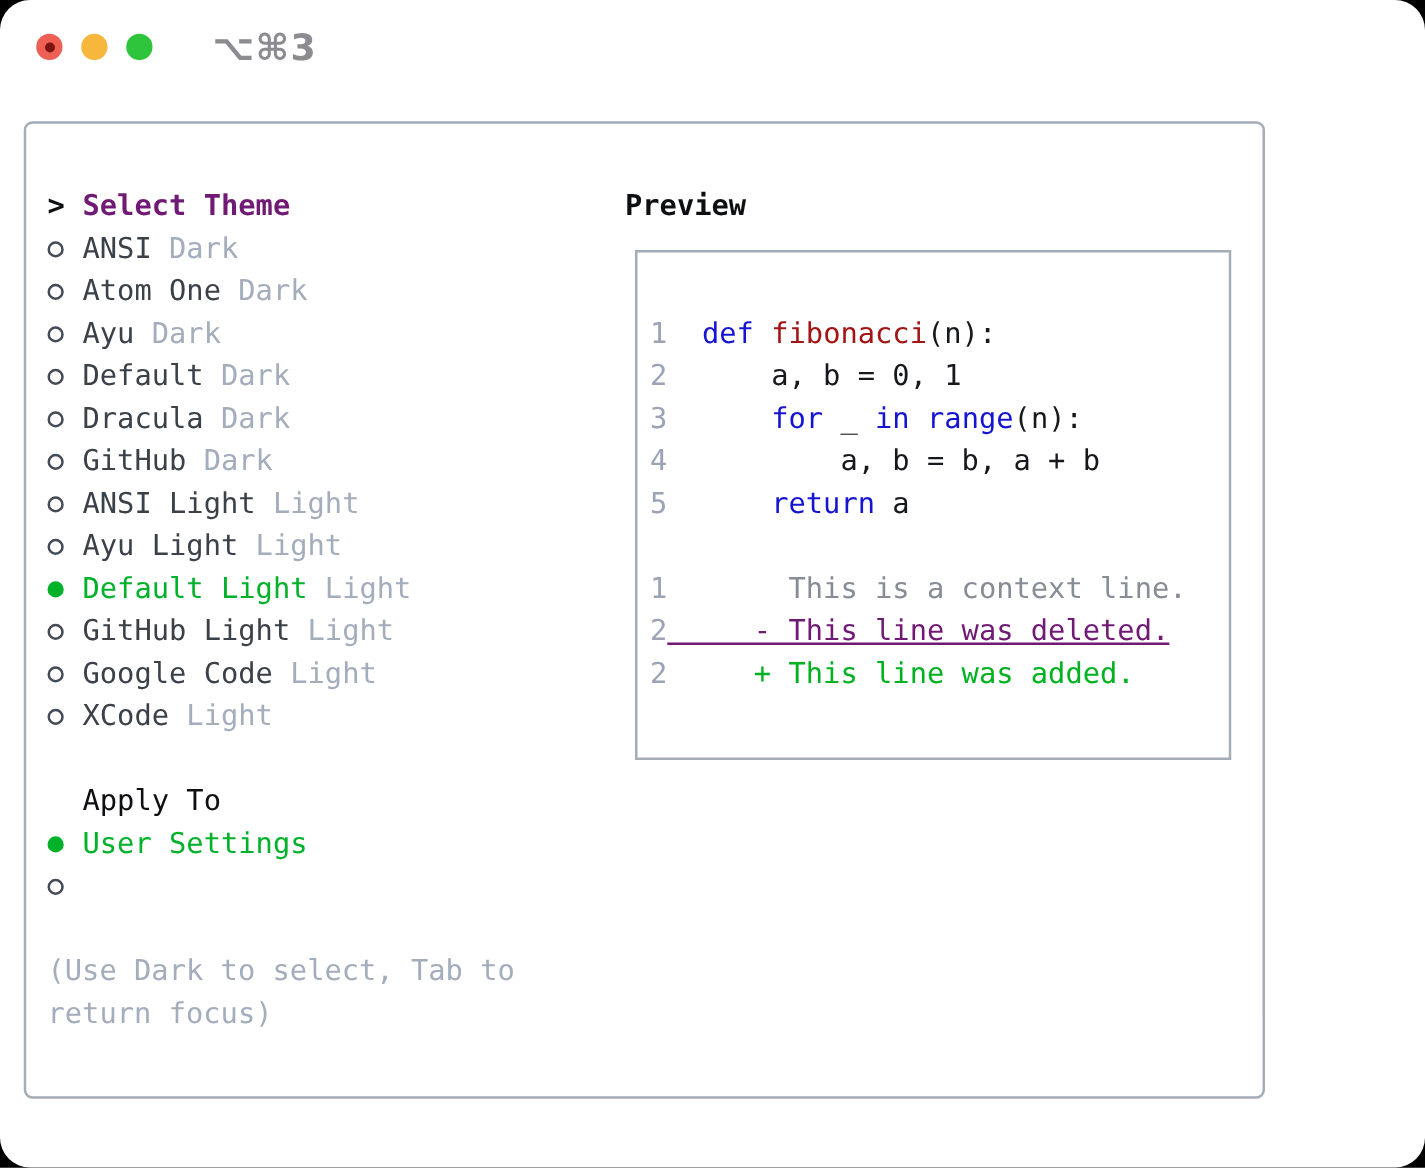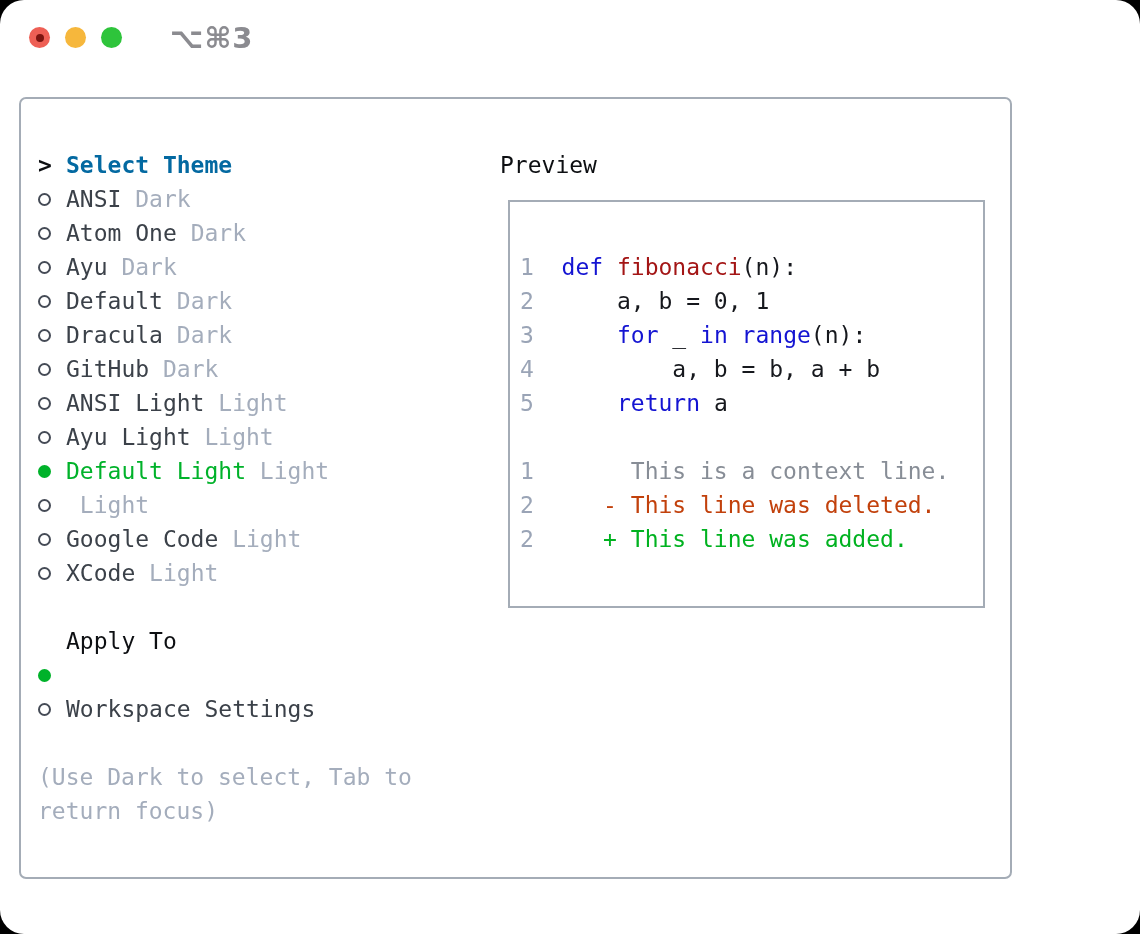--- a/index.html
+++ b/index.html
@@ -32,44 +32,44 @@
     border:2px solid #a4acb6; border-radius:7px; background:#fff;
   }
 
   
   .left-col { position:absolute; left:17px; top:49px; font-size:23px; color:#3b4149; }
   .row { height:34px; display:flex; align-items:center; white-space:pre; }
   .marker { width:28px; flex:none; display:flex; align-items:center; }
   .arrow  { font-weight:bold; color:#0d0f12; }
   .circle { width:13px; height:13px; border:2px solid #454b56; border-radius:50%; }
   .circle.on { background:#00b22a; border-color:#00b22a; }
-  .heading  { font-weight:bold; color:#0369a1; }
+  .heading  { font-weight:bold; color:#701a75; }
   .heading2 { color:#0d0f12; }
   .name.sel { color:#00b22a; }
   .tag { color:#a4adbc; margin-left:1ch;text-align:center; }
   .hint { color:#a4adbc; }
 
   
   .preview-title {
     position:absolute; left:479px; top:49px; height:34px;
     display:flex; align-items:center;
-    font-size:23px; font-weight:normal; color:#0d0f12;
+    font-size:23px; font-weight:bold; color:#0d0f12;
   }
   .preview-box {
     position:absolute; left:487px; top:101px; width:477px; height:408px;
     border:2px solid #a4acb6; background:#fff; overflow:hidden;
   }
   .code { position:absolute; left:10px; top:48px; font-size:23px; white-space:pre; }
   .code-line { height:34px; display:flex; align-items:center; white-space:pre; }
   .tok-ln  { color:#9aa4b6; }
   .tok-pl  { color:#16181d; }
   .tok-kw  { color:#1414d2; }
   .tok-fn  { color:#a31515; }
   .tok-ctx { color:#878d96; }
-  .tok-del { color:#c2410c; }
+  .tok-del { color:#701a75;text-decoration:underline; }
   .tok-add { color:#00b220; }
 </style>
 </head>
 <body>
 
 <div class="window">
 
   <div class="traffic-lights">
     <span class="tl red">
         <span class="tl-dot"></span>
@@ -84,27 +84,27 @@
         <div class="row header-row"><span class="marker"><span class="arrow">&gt;</span></span><span class="heading">Select Theme</span></div>
         <div class="row theme-row"><span class="marker"><span class="circle"></span></span><span class="name">ANSI</span><span class="tag">Dark</span></div>
         <div class="row theme-row"><span class="marker"><span class="circle"></span></span><span class="name">Atom One</span><span class="tag">Dark</span></div>
         <div class="row theme-row"><span class="marker"><span class="circle"></span></span><span class="name">Ayu</span><span class="tag">Dark</span></div>
         <div class="row theme-row"><span class="marker"><span class="circle"></span></span><span class="name">Default</span><span class="tag">Dark</span></div>
         <div class="row theme-row"><span class="marker"><span class="circle"></span></span><span class="name">Dracula</span><span class="tag">Dark</span></div>
         <div class="row theme-row"><span class="marker"><span class="circle"></span></span><span class="name">GitHub</span><span class="tag">Dark</span></div>
         <div class="row theme-row"><span class="marker"><span class="circle"></span></span><span class="name">ANSI Light</span><span class="tag">Light</span></div>
         <div class="row theme-row"><span class="marker"><span class="circle"></span></span><span class="name">Ayu Light</span><span class="tag">Light</span></div>
         <div class="row theme-row"><span class="marker"><span class="circle on"></span></span><span class="name sel">Default Light</span><span class="tag">Light</span></div>
-        <div class="row theme-row"><span class="marker"><span class="circle"></span></span><span class="tag">Light</span></div>
+        <div class="row theme-row"><span class="marker"><span class="circle"></span></span><span class="name">GitHub Light</span><span class="tag">Light</span></div>
         <div class="row theme-row"><span class="marker"><span class="circle"></span></span><span class="name">Google Code</span><span class="tag">Light</span></div>
         <div class="row theme-row"><span class="marker"><span class="circle"></span></span><span class="name">XCode</span><span class="tag">Light</span></div>
         <div class="row"></div>
         <div class="row"><span class="marker"></span><span class="heading2">Apply To</span></div>
-        <div class="row apply-row"><span class="marker"><span class="circle on"></span></span></div>
-        <div class="row apply-row"><span class="marker"><span class="circle"></span></span><span class="name">Workspace Settings</span></div>
+        <div class="row apply-row"><span class="marker"><span class="circle on"></span></span><span class="name sel">User Settings</span></div>
+        <div class="row apply-row"><span class="marker"><span class="circle"></span></span></div>
         <div class="row"></div>
         <div class="row hint">(Use Dark to select, Tab to</div>
         <div class="row hint">return focus)</div>
       </div>
 
     <div class="preview-title">Preview</div>
     <div class="preview-box">
       <div class="code" id="code"><div class="code-line"><span class="tok-ln">1</span><span class="tok-pl">  </span><span class="tok-kw">def</span><span class="tok-pl"> </span><span class="tok-fn">fibonacci</span><span class="tok-pl">(n):</span></div><div class="code-line"><span class="tok-ln">2</span><span class="tok-pl">      a, b = 0, 1</span></div><div class="code-line"><span class="tok-ln">3</span><span class="tok-pl">      </span><span class="tok-kw">for</span><span class="tok-pl"> _ </span><span class="tok-kw">in</span><span class="tok-pl"> </span><span class="tok-kw">range</span><span class="tok-pl">(n):</span></div><div class="code-line"><span class="tok-ln">4</span><span class="tok-pl">          a, b = b, a + b</span></div><div class="code-line"><span class="tok-ln">5</span><span class="tok-pl">      </span><span class="tok-kw">return</span><span class="tok-pl"> a</span></div><div class="code-line"></div><div class="code-line"><span class="tok-ln">1</span><span class="tok-ctx">       This is a context line.</span></div><div class="code-line"><span class="tok-ln">2</span><span class="tok-del">     - This line was deleted.</span></div><div class="code-line"><span class="tok-ln">2</span><span class="tok-add">     + This line was added.</span></div></div>
     </div>
   </div>

